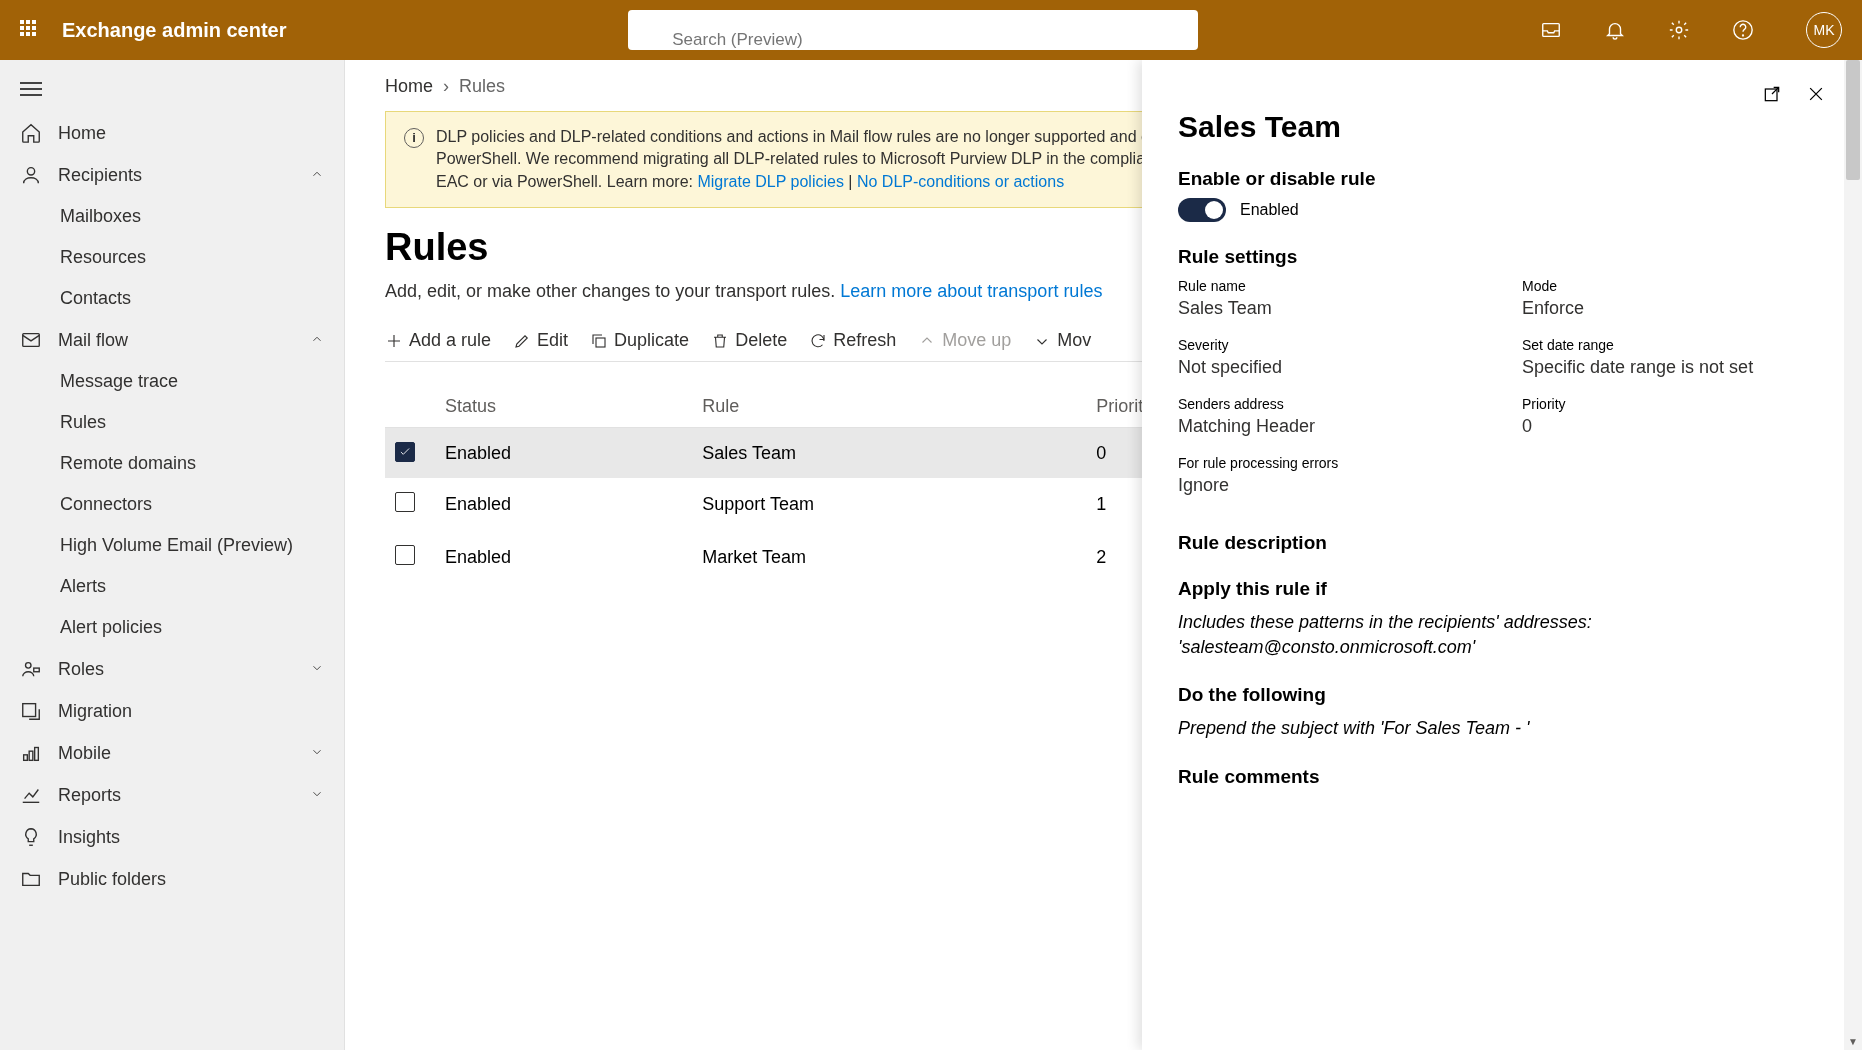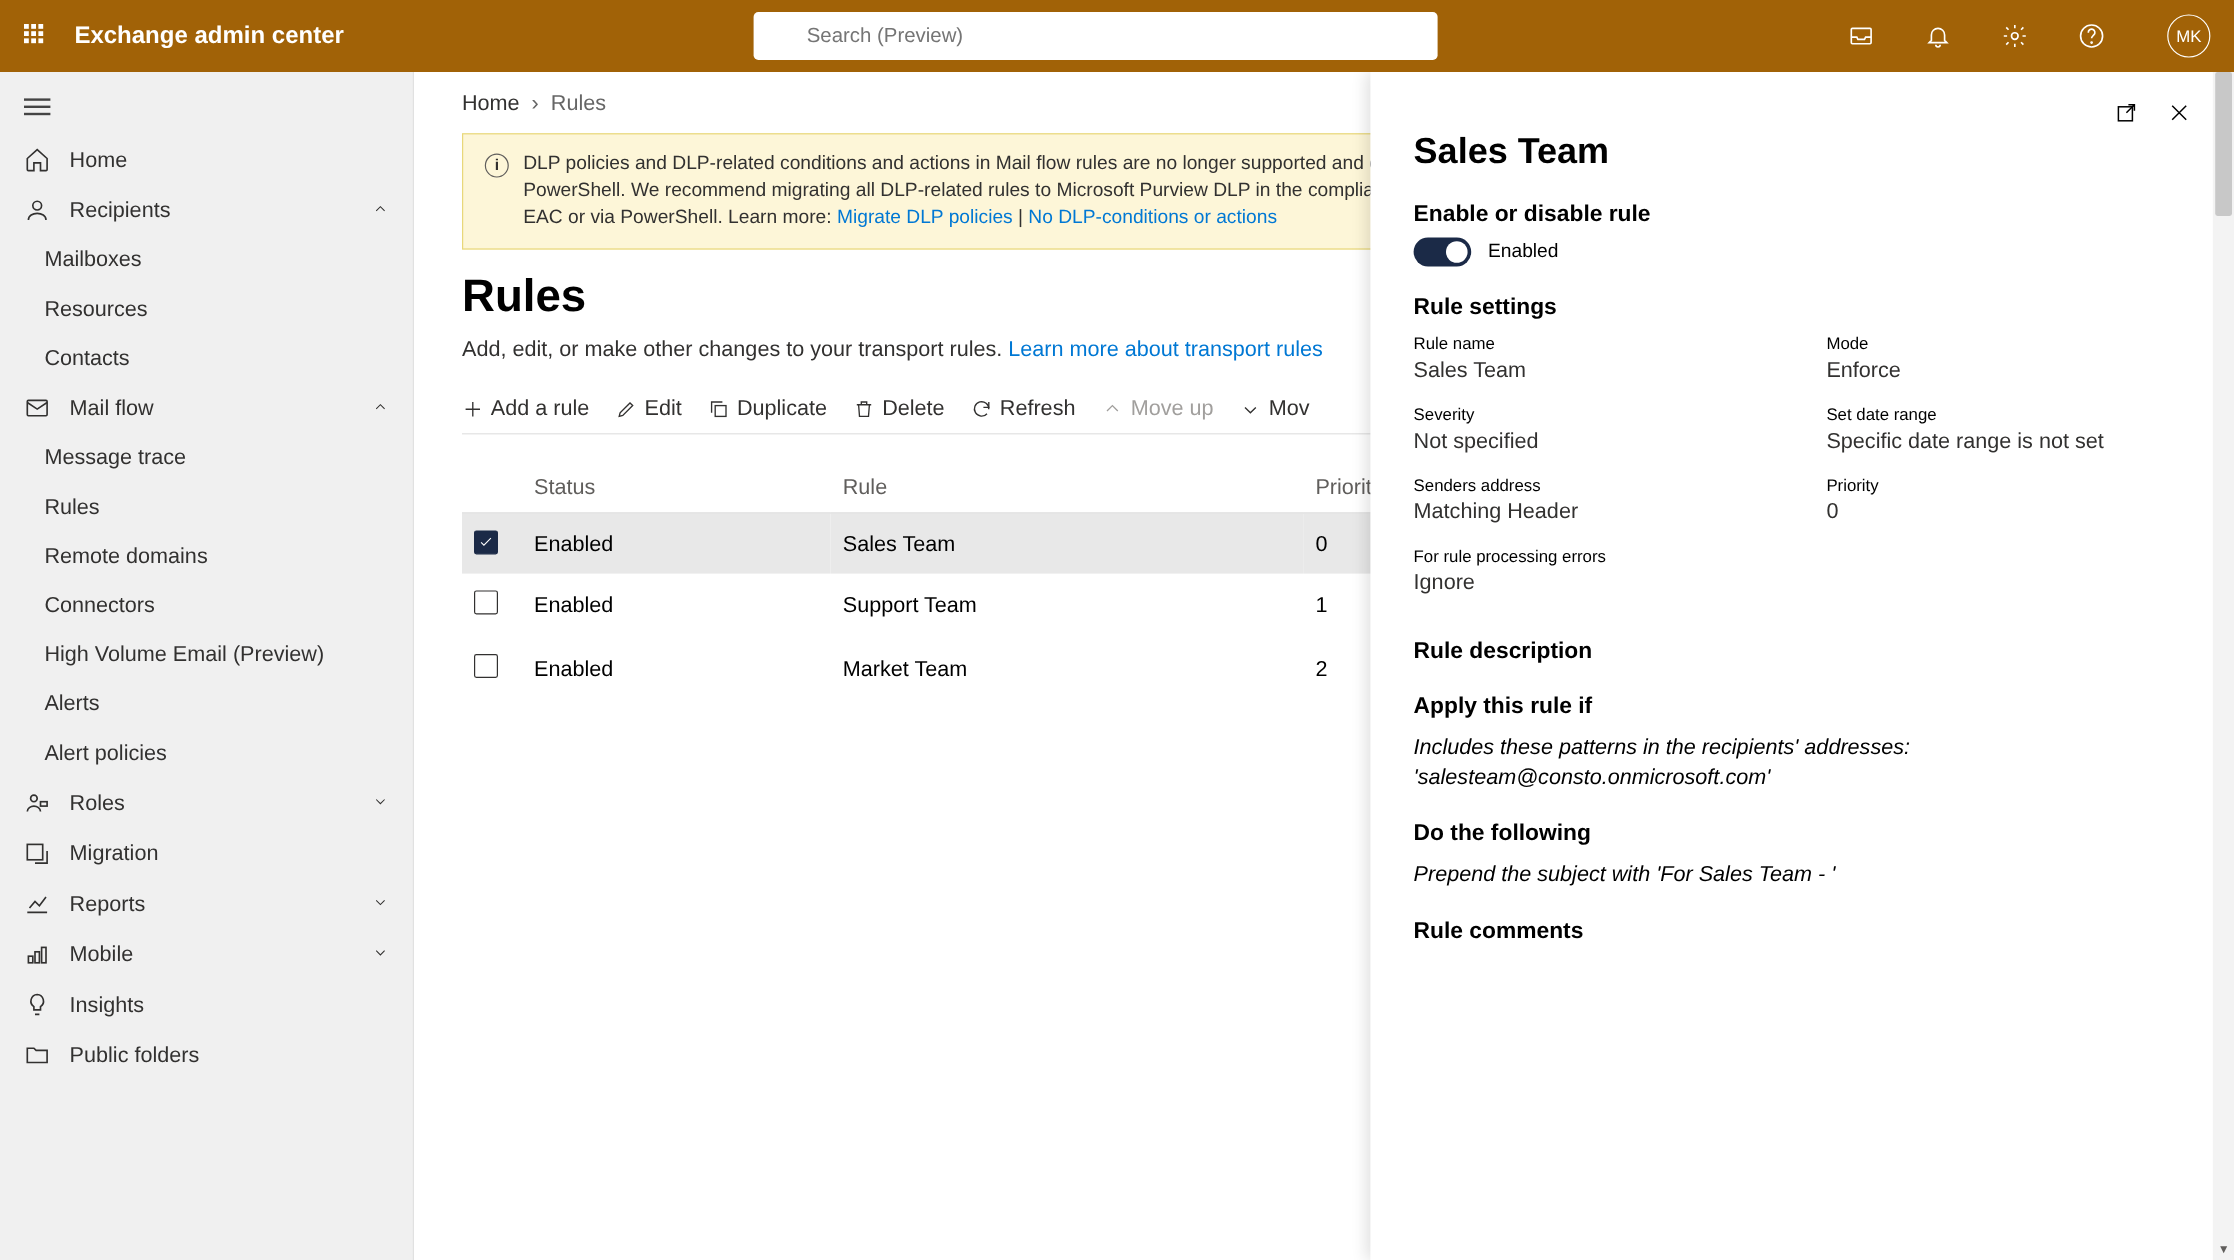--- a/index.html
+++ b/index.html
@@ -3,34 +3,34 @@
 <meta charset="utf-8">
 <style>
 * { box-sizing: border-box; margin: 0; padding: 0; font-family: "Segoe UI", Arial, sans-serif; }
 html, body { width: 1862px; height: 1050px; overflow: hidden; background: #fff; }
 
 
 .header { height: 60px; background: #a16207; display: flex; align-items: center; color: #fff; padding: 0 20px; }
 .header .waffle { width: 20px; height: 20px; display: grid; grid-template-columns: repeat(3,4px); grid-auto-rows: 4px; gap: 2px; cursor: pointer; }
 .header .waffle span { background: #fff; }
 .header .title { margin-left: 22px; font-size: 20px; font-weight: 600; }
-.header .search { margin-left: auto; margin-right: auto; width: 570px; height: 40px; background: #fff; border-radius: 4px; display: flex; align-items: center; padding: 0 14px; }
+.header .search { margin-left: auto; margin-right: auto; width: 570px; height: 40px; background: #fff; border-radius: 4px; display: flex; align-items: flex-end; padding: 0 14px; }
 .header .search svg { width: 20px; height: 20px; flex: 0 0 auto; }
 .header .search input { border: none; outline: none; width: 100%; font-size: 17px; margin-left: 10px; color: #333; }
 .header .right-icons { display: flex; align-items: center; gap: 42px; }
 .header .right-icons .ico { width: 22px; height: 22px; cursor: pointer; display:flex;align-items:center;justify-content:center; }
 .header .avatar { width: 36px; height: 36px; border: 1.5px solid #fff; border-radius: 50%; display: flex; align-items: center; justify-content: center; font-size: 14px; margin-left: 10px; cursor: pointer; }
 
 
 .body { display: flex; height: calc(100% - 60px); }
 .sidebar { width: 345px; background: #f0f0f0; border-right: 1px solid #e1e1e1; padding-top: 6px; overflow-y:auto; }
 .sidebar .hamburger { padding: 12px 20px; cursor: pointer; }
 .sidebar .hamburger div { width: 22px; height: 2px; background: #444; margin: 4px 0; }
 .sidebar .item { display: flex; align-items: center; padding: 10px 20px; font-size: 18px; color: #323130; cursor: pointer; }
-.sidebar .item.indent { padding-left: 37px; }
+.sidebar .item.indent { padding-left: 60px; }
 .sidebar .item .icon { width: 22px; height: 22px; margin-right: 16px; display:flex;align-items:center;justify-content:center; }
 .sidebar .item .chev { margin-left: auto; }
 .sidebar .item .chev svg { width:14px;height:14px; }
 
 .main { flex: 1; position: relative; overflow: hidden; }
 .content { padding: 16px 40px; }
 .breadcrumb { font-size: 18px; color: #323130; margin-bottom: 14px; display:flex;align-items:center;gap:10px; }
 .breadcrumb .home { cursor:pointer; }
 .breadcrumb .chev { color:#666; }
 .breadcrumb .current { color:#666; }
@@ -228,38 +228,38 @@
           <svg viewBox="0 0 24 24">
             <rect x="3" y="4" width="14" height="14"></rect>
             <path d="M10 21h11V10"></path>
           </svg>
         </span>
       <span>Migration</span>
     </div>
     <div class="item">
       <span class="icon">
           <svg viewBox="0 0 24 24">
-            <path d="M3 20h18"></path>
-            <path d="M5 16l5-6 4 4 6-8"></path>
-          </svg>
-        </span>
-      <span>Reports</span>
+            <rect x="4" y="14" width="4" height="6"></rect>
+            <rect x="10" y="10" width="4" height="10"></rect>
+            <rect x="16" y="6" width="4" height="14"></rect>
+          </svg>
+        </span>
+      <span>Mobile</span>
       <span class="chev"><svg viewBox="0 0 24 24">
             <path d="M6 9l6 6 6-6"></path>
           </svg></span>
     </div>
     <div class="item">
       <span class="icon">
           <svg viewBox="0 0 24 24">
-            <rect x="4" y="14" width="4" height="6"></rect>
-            <rect x="10" y="10" width="4" height="10"></rect>
-            <rect x="16" y="6" width="4" height="14"></rect>
-          </svg>
-        </span>
-      <span>Mobile</span>
+            <path d="M3 20h18"></path>
+            <path d="M5 16l5-6 4 4 6-8"></path>
+          </svg>
+        </span>
+      <span>Reports</span>
       <span class="chev"><svg viewBox="0 0 24 24">
             <path d="M6 9l6 6 6-6"></path>
           </svg></span>
     </div>
     <div class="item">
       <span class="icon">
           <svg viewBox="0 0 24 24">
             <path d="M12 3a6 6 0 00-3 11v3h6v-3a6 6 0 00-3-11z"></path>
             <path d="M10 21h4"></path>
           </svg>

